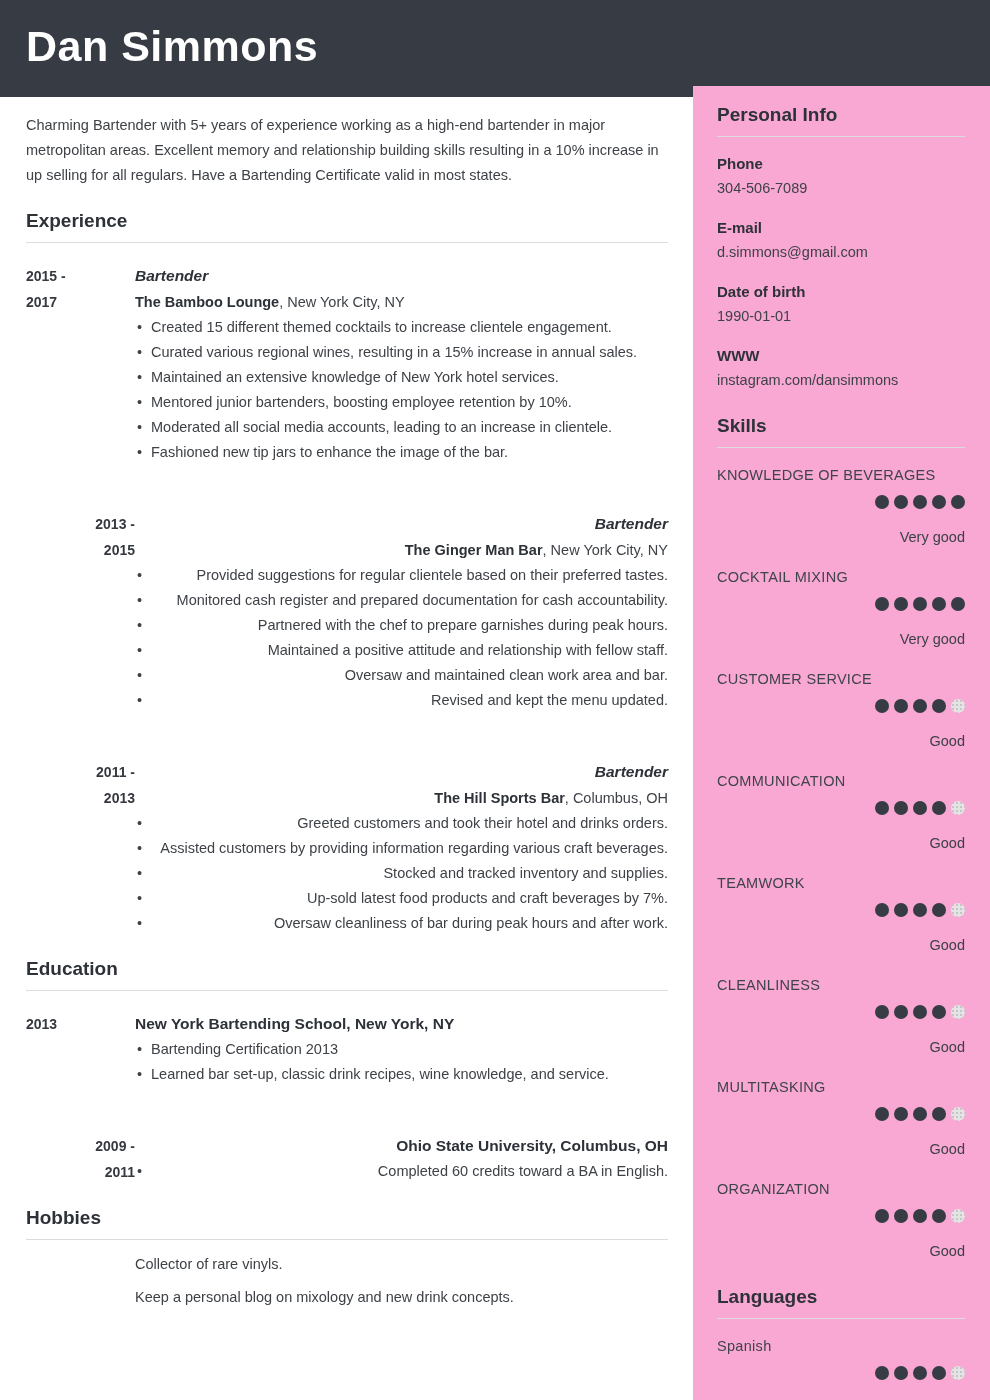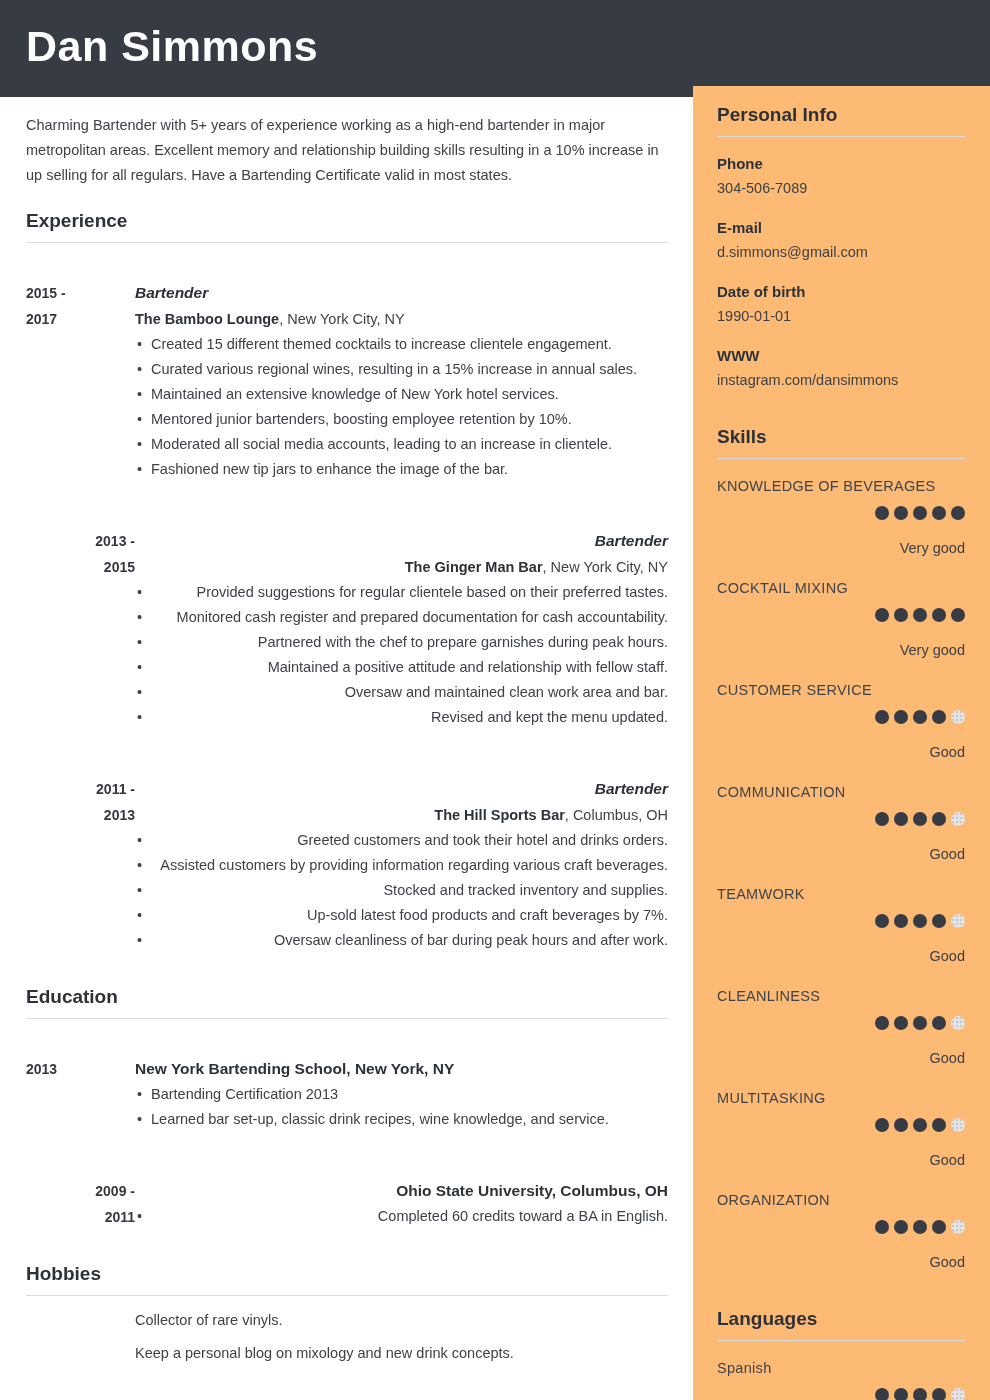--- a/index.html
+++ b/index.html
@@ -7,28 +7,28 @@
   body { font-family:"Liberation Sans", sans-serif; }
   .page { width:990px; height:1400px; overflow:hidden; position:relative; background:#fff; }
 
   
   .header { height:86px; background:#363b44; width:100%; }
   .header h1 { color:#ffffff; font-size:43px; font-weight:700; line-height:1; padding:25px 0 0 26px; letter-spacing:0.5px; }
 
   
   .cols { display:flex; height:1314px; }
   .main { width:693px; border-top:11px solid #363b44; padding:0 25px 0 26px; background:#fff; }
-  .aside { width:297px; background:#fdba74; padding:0 25px 40px 24px; }
+  .aside { width:297px; background:#f9a8d4; padding:0 25px 40px 24px; }
 
   .summary { margin-top:16px; font-size:14.5px; line-height:25px; color:#3e4247; }
 
-  h2.sec { font-size:19px; font-weight:700; color:#2d3138; padding-bottom:10px; border-bottom:1px solid #dcdcdc; margin-top:33px; }
+  h2.sec { font-size:19px; font-weight:700; color:#2d3138; padding-bottom:10px; border-bottom:1px solid #dcdcdc; margin-top:22px; }
   h2.sec.first { margin-top:22px; }
 
-  .entry { display:flex; margin-top:37px; }
+  .entry { display:flex; margin-top:20px; }
   .entries .entry + .entry { margin-top:46px;text-align:right; }
   .dates { width:109px; flex:0 0 109px; font-weight:700; font-size:14px; color:#35393f; line-height:26px; }
   .ebody { flex:1; }
   .role { font-size:15.5px; font-weight:700; color:#2d3138; line-height:26px;font-style:italic; }
   .company-line { font-size:14.5px; color:#3e4247; line-height:26px; }
   .company-line .company { font-weight:700; color:#2d3138; }
   .school { font-size:15.5px; font-weight:700; color:#2d3138; line-height:26px; }
   ul.bullets { list-style:none; margin:0; padding:0; }
   ul.bullets li { position:relative; padding-left:16px; font-size:14.5px; line-height:25px; color:#3e4247; }
   ul.bullets li::before { content:"\2022"; position:absolute; left:2px; color:#3e4247; }

